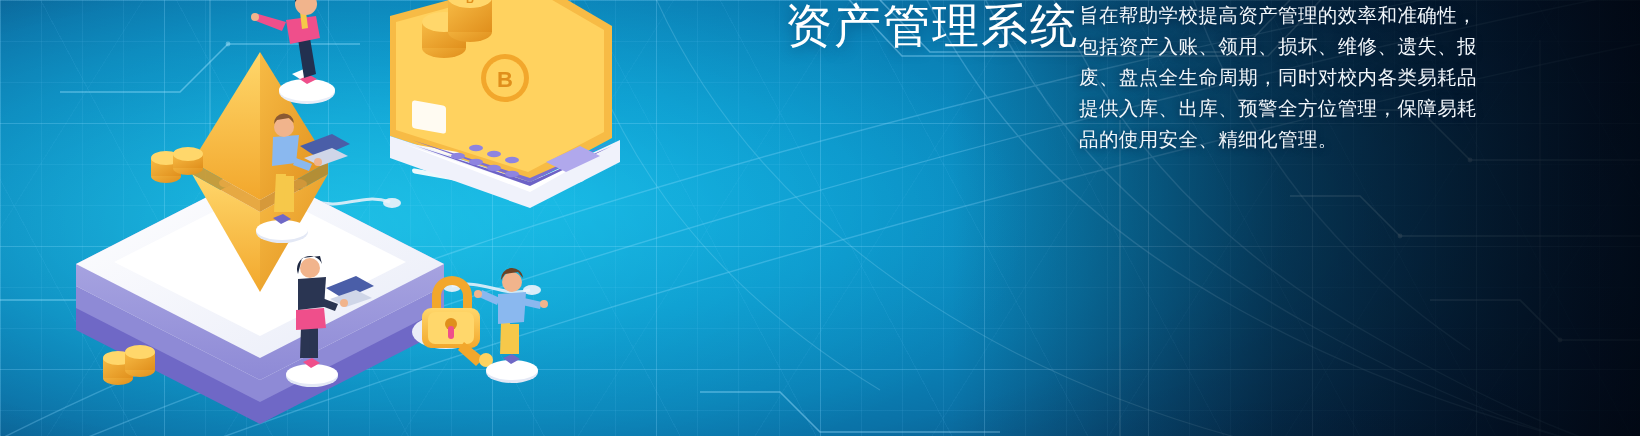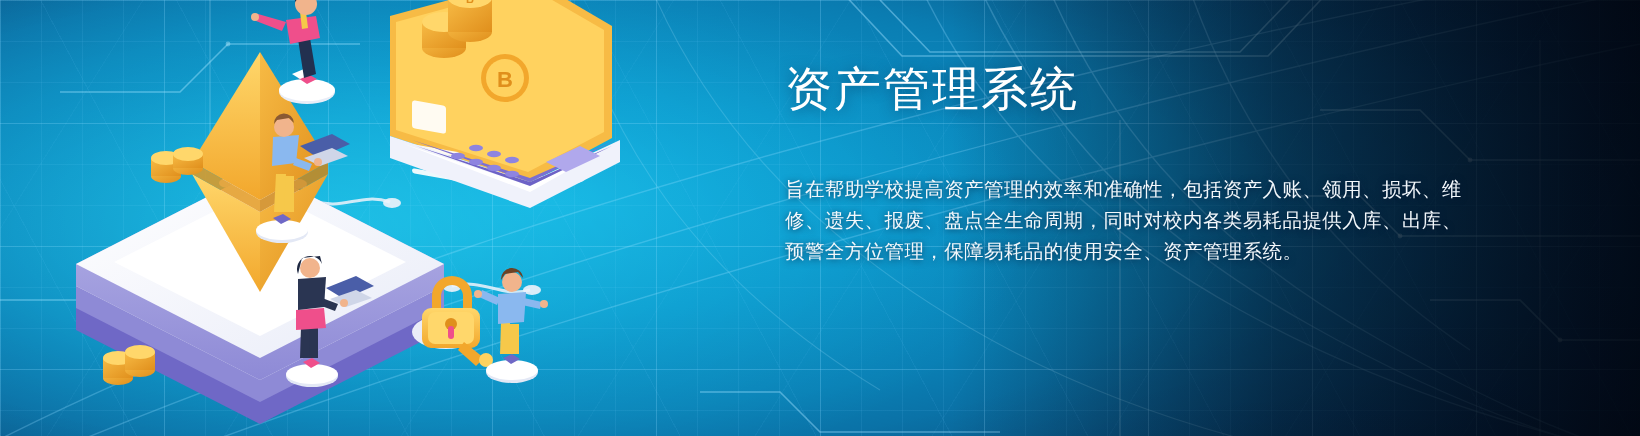--- a/index.html
+++ b/index.html
@@ -47,21 +47,21 @@
   .rightwash{
     background:linear-gradient(to right, rgba(2,8,22,0) 58%, rgba(2,8,22,.55) 78%, rgba(1,5,16,.88) 100%);
   }
   .vign{
     background:radial-gradient(110% 140% at 30% 50%, rgba(0,0,0,0) 40%, rgba(0,0,0,.30) 80%, rgba(0,0,0,.55) 100%);
   }
 
   
   .content{
     position:absolute;left:785px;top:0;width:700px;height:330px;
-    display:flex;flex-direction:column;justify-content:center;
+    display:flex;justify-content:center;
   }
   .title{
     font-size:47px;line-height:1.12;color:#ffffff;font-weight:400;
     letter-spacing:2px;margin:0 0 58px 0;
     text-shadow:0 2px 14px rgba(0,40,80,.55);
     white-space:nowrap;
   }
   .desc{
     font-size:19.5px;line-height:31px;color:#f2f7fb;font-weight:400;
     letter-spacing:.4px;margin:0;width:680px;
@@ -325,16 +325,16 @@
       <circle cx="484" cy="318" r="4" fill="#f1b48c"></circle>
       <circle cx="418" cy="308" r="4" fill="#f1b48c"></circle>
       <circle cx="452" cy="296" r="10" fill="#f1b48c"></circle>
       <path d="M441,294 a11,11 0 0 1 22,-2 l-5,-6 l-13,2 Z" fill="#6b4326"></path>
     </g>
 
   </svg>
 
   <div class="content">
     <h1 class="title">资产管理系统</h1>
-    <p class="desc">旨在帮助学校提高资产管理的效率和准确性，包括资产入账、领用、损坏、维修、遗失、报废、盘点全生命周期，同时对校内各类易耗品提供入库、出库、预警全方位管理，保障易耗品的使用安全、资产管理系统。</p>
+    <p class="desc">旨在帮助学校提高资产管理的效率和准确性，包括资产入账、领用、损坏、维修、遗失、报废、盘点全生命周期，同时对校内各类易耗品提供入库、出库、预警全方位管理，保障易耗品的使用安全、精细化管理。</p>
   </div>
 
 </div>
 
 </body></html>

